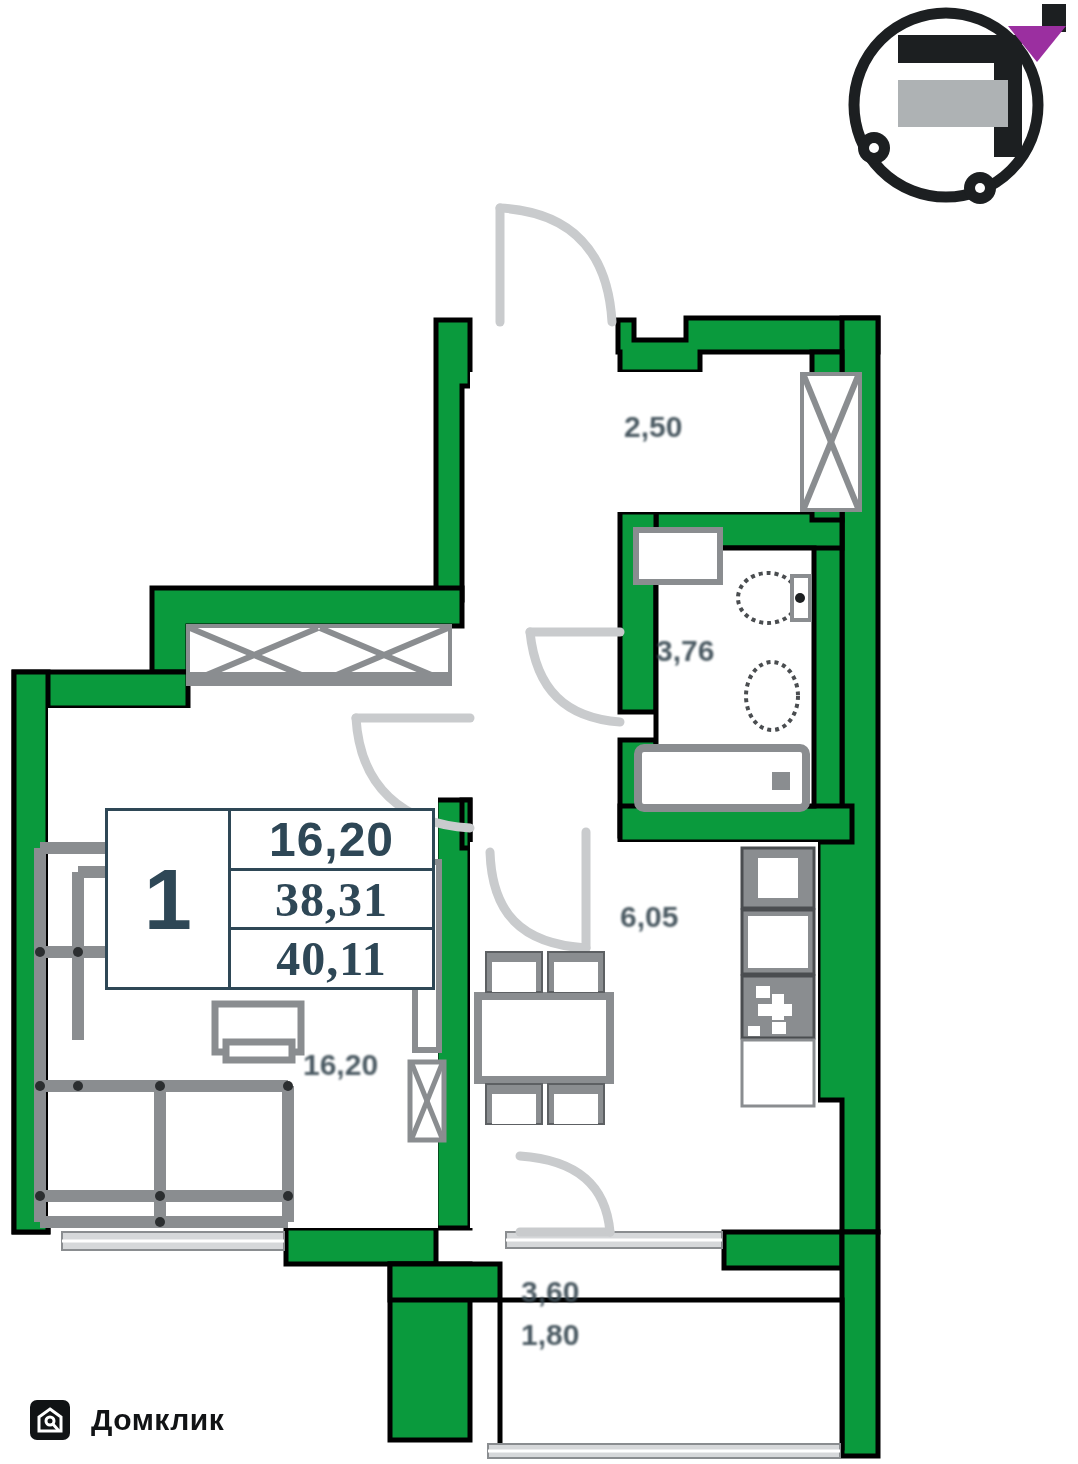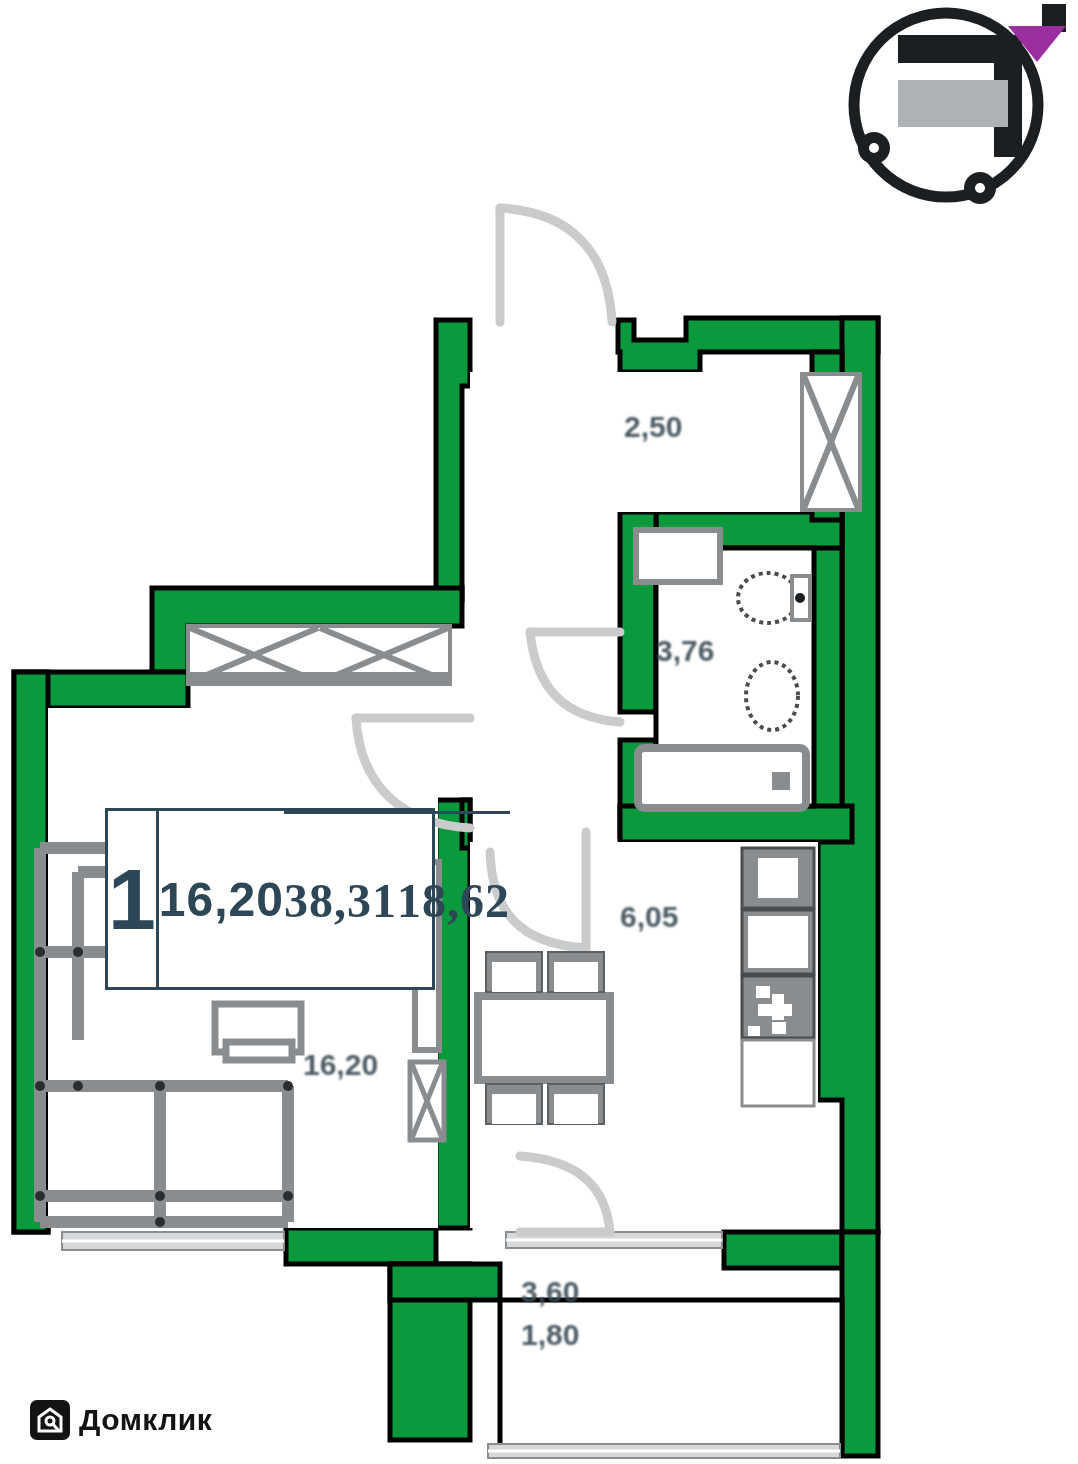--- a/index.html
+++ b/index.html
@@ -14,38 +14,38 @@
   .infobox{
     position:absolute;left:105px;top:808px;width:330px;height:182px;
     border:3px solid #2e4756;background:#ffffff;box-sizing:border-box;
     display:flex;z-index:40;
   }
   .infobox .rooms{
     width:120px;border-right:3px solid #2e4756;
     display:flex;align-items:center;justify-content:center;
     font-size:86px;font-weight:bold;color:#2e4756;line-height:1;
   }
-  .infobox .areas{flex:1;display:flex;flex-direction:row;border-radius:24px;}
+  .infobox .areas{flex:1;display:flex;flex-direction:column;border-radius:24px;}
   .infobox .areas div{
     flex:1;display:flex;align-items:center;justify-content:center;
     font-size:48px;font-weight:bold;color:#2e4756;letter-spacing:1px;
   }
   .infobox .areas div + div{border-top:3px solid #2e4756;font-family:Liberation Serif, serif;}
 
   
   .arealbl{
     position:absolute;z-index:30;color:#3f4f58;font-weight:bold;
     font-size:30px;letter-spacing:0px;white-space:nowrap;
     filter:blur(1.1px);opacity:.93;
   }
 
   
   .logo{
     position:absolute;left:30px;top:1398px;height:44px;
-    display:flex;align-items:center;gap:9px;z-index:50;
+    display:flex;align-items:center;gap:21px;z-index:50;
   }
   .logo .mark{
     width:40px;height:40px;background:#111315;border-radius:7px;
     display:flex;align-items:center;justify-content:center;
   }
   .logo .word{
     font-size:30px;font-weight:bold;color:#111315;letter-spacing:.5px;
     line-height:1;
   }
 
@@ -253,21 +253,21 @@
   <div class="arealbl" style="left:620px;top:900px;">6,05</div>
   <div class="arealbl" style="left:303px;top:1048px;">16,20</div>
   <div class="arealbl" style="left:521px;top:1275px;">3,60</div>
   <div class="arealbl" style="left:521px;top:1318px;">1,80</div>
 
   <div class="infobox">
     <div class="rooms">1</div>
     <div class="areas">
       <div>16,20</div>
       <div>38,31</div>
-      <div>18,62</div>
+      <div>40,11</div>
     </div>
   </div>
 
   <svg class="minimap" viewBox="0 0 250 205">
     <circle cx="118" cy="103" r="92" fill="none" stroke="#1c1f21" stroke-width="11"></circle>
     <rect x="70" y="33" width="124" height="28" fill="#1c1f21"></rect>
     <rect x="166" y="33" width="28" height="122" fill="#1c1f21"></rect>
     <rect x="70" y="78" width="110" height="47" fill="#aeb2b4"></rect>
     <circle cx="46" cy="146" r="16" fill="#1c1f21"></circle>
     <circle cx="46" cy="146" r="5" fill="#ffffff"></circle>

